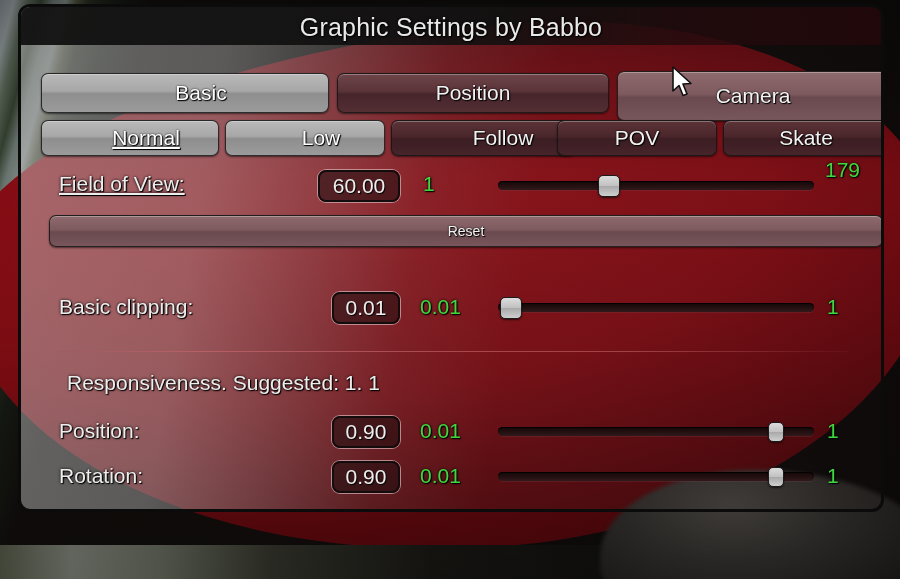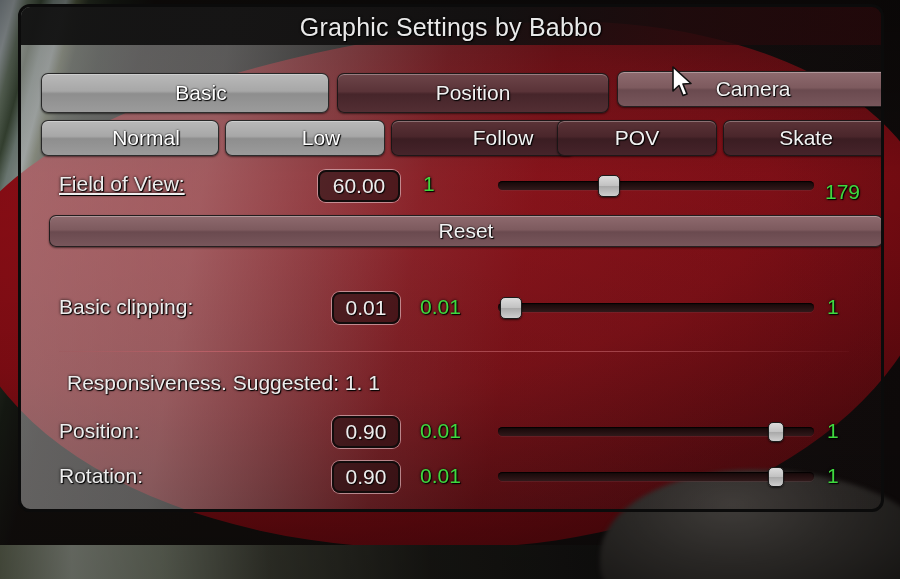--- a/index.html
+++ b/index.html
@@ -139,31 +139,31 @@
   .btn.darker {
     background: linear-gradient(180deg, #5b3337 0%, #4a262b 46%, #3b1d22 53%, #46242a 100%);
   }
   .btn.hover {
     background: linear-gradient(180deg, #8e6a6e 0%, #7d5a5e 46%, #6a4a4f 53%, #78565b 100%);
   }
 
   
   #tab-basic   { left: 20px;  top: 66px;  width: 288px; height: 40px; }
   #tab-presets { left: 316px; top: 66px;  width: 272px; height: 40px; }
-  #tab-camera  { left: 596px; top: 64px;  width: 272px; height: 36px; }
-
-  
-  #p-normal { left: 20px;  top: 113px; width: 178px; height: 36px; }
+  #tab-camera  { left: 596px; top: 64px;  width: 272px; height: 50px; }
+
+  
+  #p-normal { left: 20px;  top: 113px; width: 178px; height: 36px; text-decoration: underline; }
   #p-low    { left: 204px; top: 113px; width: 160px; height: 36px; }
   #p-follow { left: 370px; top: 113px; width: 184px; height: 36px; padding-left: 40px; }
   #p-pov    { left: 536px; top: 113px; width: 160px; height: 36px; }
   #p-skate  { left: 702px; top: 113px; width: 166px; height: 36px; }
 
   
-  #btn-reset { left: 28px; top: 208px; width: 834px; height: 32px; font-size: 21px; }
+  #btn-reset { left: 28px; top: 208px; width: 834px; height: 32px; font-size: 14px; }
 
   
   .row-label {
     position: absolute;
     font-size: 21px;
     color: #ededed;
     text-shadow: 1px 1px 1px #000, 0 0 3px #000;
     white-space: nowrap;
   }
 
@@ -276,21 +276,21 @@
     <div class="btn darker" id="p-pov">POV</div>
     <div class="btn darker" id="p-skate">Skate</div>
 
     <div class="row-label" style="left:38px; top:165px;text-decoration:underline;">Field of View:</div>
     <div class="valuebox" style="left:297px; top:163px; width:82px;">60.00</div>
     <div class="minmax" style="left:402px; top:165px;">1</div>
     <div class="slider" style="left:477px; top:169px; width:316px;">
       <div class="track"></div>
       <div class="handle" style="left:35%;"></div>
     </div>
-    <div class="minmax" style="left:804px; top:173px;">179</div>
+    <div class="minmax" style="left:804px; top:151px;">179</div>
 
     <div class="btn hover" id="btn-reset">Reset</div>
 
     <div class="row-label" style="left:38px; top:288px;">Basic clipping:</div>
     <div class="valuebox" style="left:311px; top:285px; width:68px;">0.01</div>
     <div class="minmax" style="left:399px; top:288px;">0.01</div>
     <div class="slider" style="left:477px; top:291px; width:316px;">
       <div class="track"></div>
       <div class="handle" style="left:4%;"></div>
     </div>

